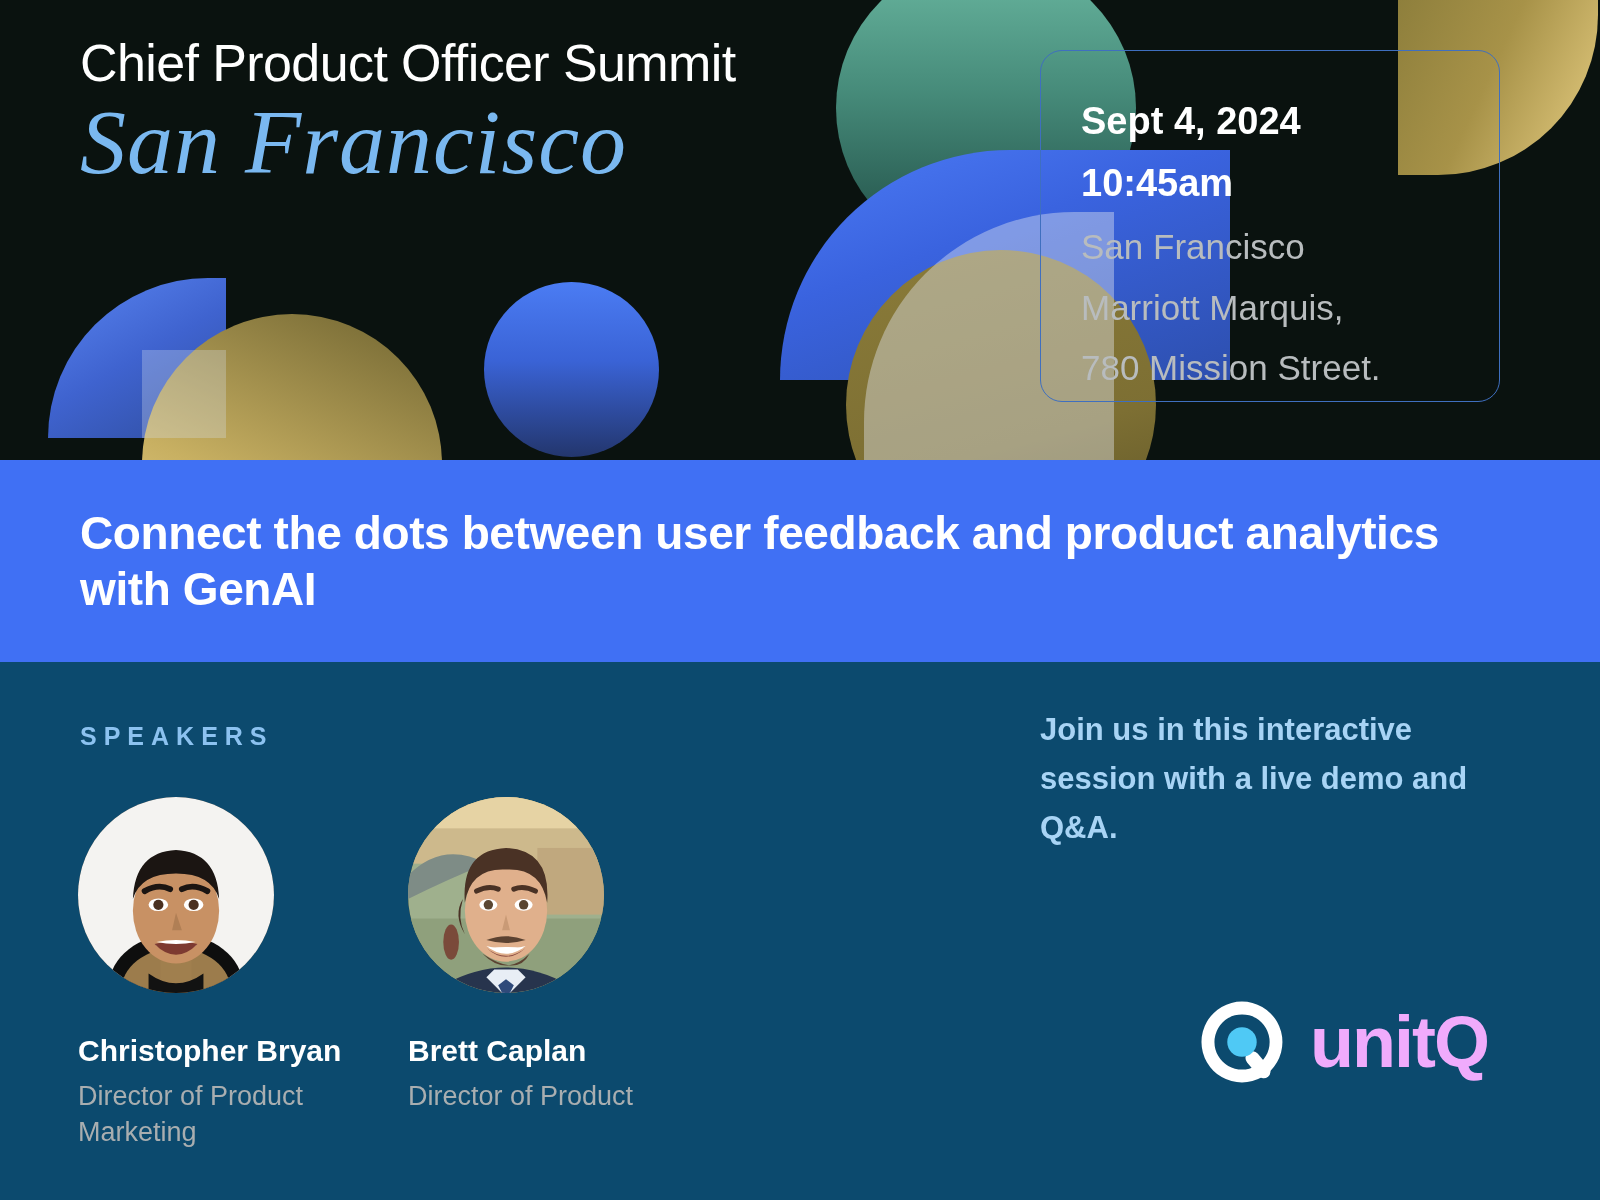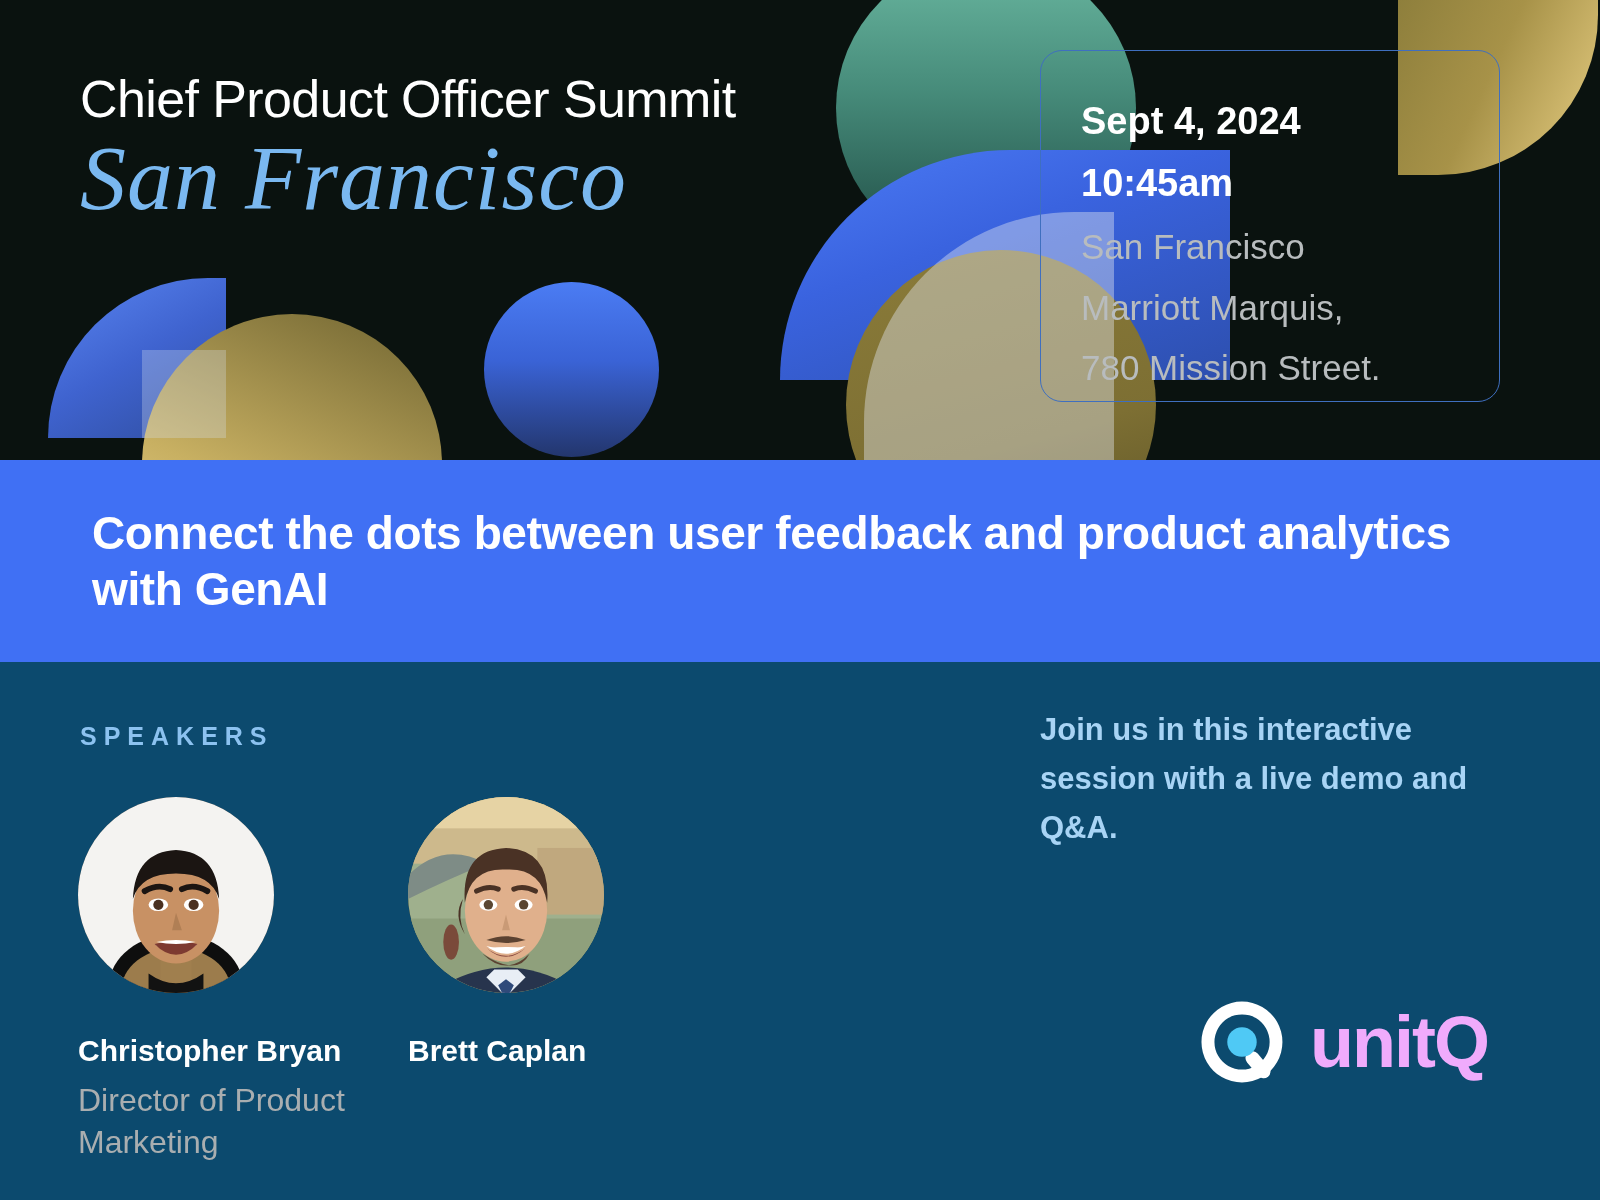--- a/index.html
+++ b/index.html
@@ -66,21 +66,21 @@
   
   .shape-blue-circle{
     left:484px; top:282px; width:175px; height:175px; border-radius:50%;
     background:linear-gradient(180deg,#4b7cf3 0%,#3a63d6 45%,#23366d 100%);
   }
 
   
   .title-block{ position:absolute; left:80px; top:36px; z-index:5; }
   .title-line1{
     font-size:52px; font-weight:300; color:#ffffff;
-    letter-spacing:-0.6px; line-height:1.05; white-space:nowrap;margin-top:36px;
+    letter-spacing:-0.6px; line-height:1.05; white-space:nowrap;
   }
   .title-line2{
     font-family:"Liberation Serif", serif; font-style:italic;
     font-size:92px; font-weight:400; color:#7ab8f0;
     line-height:1.08; margin-top:2px; letter-spacing:1px; white-space:nowrap;
   }
 
   
   .date-panel{
     position:absolute; left:1040px; top:50px; width:460px; height:352px;
@@ -98,21 +98,21 @@
 
   
   .banner{
     position:absolute; left:0; top:460px; width:1600px; height:202px;
     background:#4070f4; z-index:7;
     display:flex; align-items:center;
   }
   .banner-text{
     padding-left:80px; padding-right:120px;
     font-size:46px; font-weight:700; color:#ffffff;
-    line-height:1.22; letter-spacing:-0.4px;margin-left:12px;
+    line-height:1.22; letter-spacing:-0.4px;
   }
 
   
   .content{
     position:absolute; left:0; top:662px; width:1600px; height:538px;
     background:#0c4a6e;
   }
   .speakers-label{
     position:absolute; left:80px; top:60px;
     font-size:25px; font-weight:700; color:#8cc2f0; letter-spacing:7px;
@@ -122,21 +122,21 @@
   .avatar{
     width:196px; height:196px; border-radius:50%; overflow:hidden;
     position:relative; background:#141b19;
   }
   .avatar svg{ display:block; width:100%; height:100%; }
   .sp-name{
     margin-top:40px; font-size:30px; font-weight:700; color:#ffffff;
     line-height:1.2; white-space:nowrap;
   }
   .sp-title{
-    margin-top:10px; font-size:32px; font-weight:400; color:#a9aeb0;
+    margin-top:10px; font-size:27px; font-weight:400; color:#a9aeb0;
     line-height:1.32;
   }
 
   .join-text{
     position:absolute; left:1040px; top:44px; width:440px;
     font-size:31px; font-weight:700; color:#a8d4f5; line-height:1.58;
   }
 
   
   .logo{
@@ -237,20 +237,21 @@
           <path d="M65 48 q-6 -3 -11 -1" stroke="#4a3225" stroke-width="2.6" fill="none" stroke-linecap="round"></path>
           <path d="M50 60 l-2 8 h4 z" fill="#c99a76"></path>
           <path d="M40 73 q10 -4 20 0 q-10 3 -20 0 z" fill="#5b4231"></path>
           <path d="M40 76 q10 8 20 0 q-10 3 -20 0 z" fill="#ffffff"></path>
           <path d="M40 77 q10 9 20 0 q-10 8 -20 0 z" fill="#8a4a40"></path>
           <path d="M41 77 q9 -1 18 0 q-9 2 -18 0 z" fill="#ffffff"></path>
           <path d="M38 80 q12 12 24 0 q-6 12 -24 0 z" fill="#5b4231"></path>
         </svg>
       </div>
       <div class="sp-name">Brett Caplan</div>
+      <div class="sp-title">Director of Product</div>
     </div>
 
   </div>
 
   <div class="join-text">Join us in this interactive session with a live demo and Q&amp;A.</div>
 </div>
 
 <div class="logo">
   <span class="logo-mark">
     <svg viewBox="0 0 100 100" xmlns="http://www.w3.org/2000/svg" aria-hidden="true">

